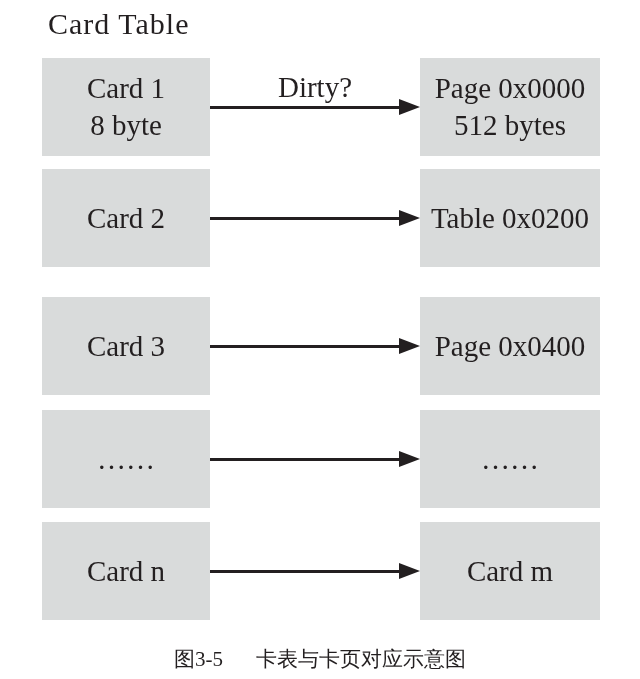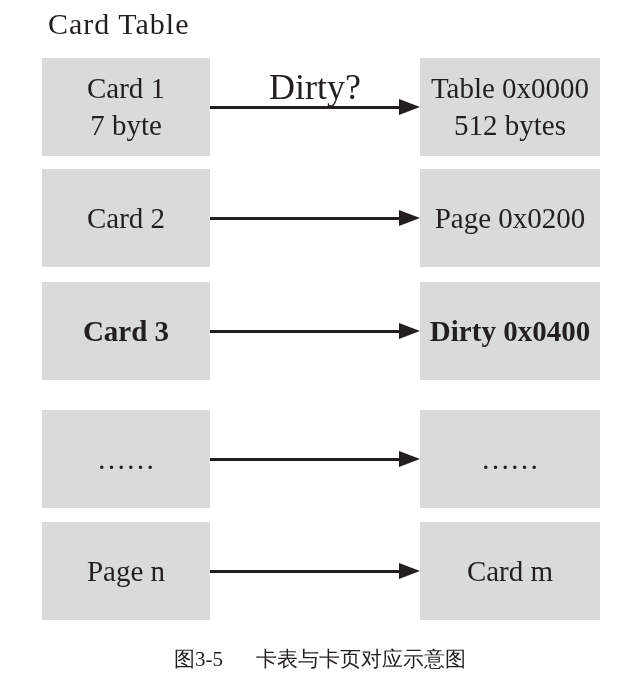--- a/index.html
+++ b/index.html
@@ -33,21 +33,21 @@
   .col-header.right { left: 438px; }
 
   .row {
     position: absolute;
     left: 0;
     width: 640px;
     height: 98px;
   }
   .row.r1 { top: 58px; }
   .row.r2 { top: 169px; }
-  .row.r3 { top: 282px; font-weight: bold; }
+  .row.r3 { top: 297px; }
   .row.r4 { top: 410px; }
   .row.r5 { top: 522px; }
 
   .box {
     position: absolute;
     top: 0;
     height: 100%;
     background: var(--box-fill);
     display: flex;
     flex-direction: column;
@@ -85,21 +85,21 @@
     border-left: 21px solid var(--ink);
     border-top: 8px solid transparent;
     border-bottom: 8px solid transparent;
   }
   .arrow-label {
     position: absolute;
     left: 0;
     width: 100%;
     bottom: calc(50% + 5px);
     text-align: center;
-    font-size: 36px;
+    font-size: 29px;
     line-height: 30px;
   }
   .caption {
     position: absolute;
     top: 645px;
     left: 0;
     width: 640px;
     display: flex;
     justify-content: center;
     gap: 33px;
@@ -110,61 +110,61 @@
 </head>
 <body>
 
 <div class="canvas">
 
   <div class="col-header left">Card Table</div>
 
   <div class="row r1">
     <div class="box card">
       <div>Card 1</div>
-      <div>7 byte</div>
+      <div>8 byte</div>
     </div>
     <div class="arrow">
       <div class="arrow-label">Dirty?</div>
       <div class="arrow-line"></div>
       <div class="arrow-head"></div>
     </div>
     <div class="box page">
-      <div>Table 0x0000</div>
+      <div>Page 0x0000</div>
       <div>512 bytes</div>
     </div>
   </div>
 
   <div class="row r2">
     <div class="box card">
       <div>Card 2</div>
       <div></div>
     </div>
     <div class="arrow">
       <div class="arrow-label"></div>
       <div class="arrow-line"></div>
       <div class="arrow-head"></div>
     </div>
     <div class="box page">
-      <div>Page 0x0200</div>
+      <div>Table 0x0200</div>
       <div></div>
     </div>
   </div>
 
   <div class="row r3">
     <div class="box card">
       <div>Card 3</div>
       <div></div>
     </div>
     <div class="arrow">
       <div class="arrow-label"></div>
       <div class="arrow-line"></div>
       <div class="arrow-head"></div>
     </div>
     <div class="box page">
-      <div>Dirty 0x0400</div>
+      <div>Page 0x0400</div>
       <div></div>
     </div>
   </div>
 
   <div class="row r4">
     <div class="box card">
       <div>……</div>
       <div></div>
     </div>
     <div class="arrow">
@@ -173,21 +173,21 @@
       <div class="arrow-head"></div>
     </div>
     <div class="box page">
       <div>……</div>
       <div></div>
     </div>
   </div>
 
   <div class="row r5">
     <div class="box card">
-      <div>Page n</div>
+      <div>Card n</div>
       <div></div>
     </div>
     <div class="arrow">
       <div class="arrow-label"></div>
       <div class="arrow-line"></div>
       <div class="arrow-head"></div>
     </div>
     <div class="box page">
       <div>Card m</div>
       <div></div>

